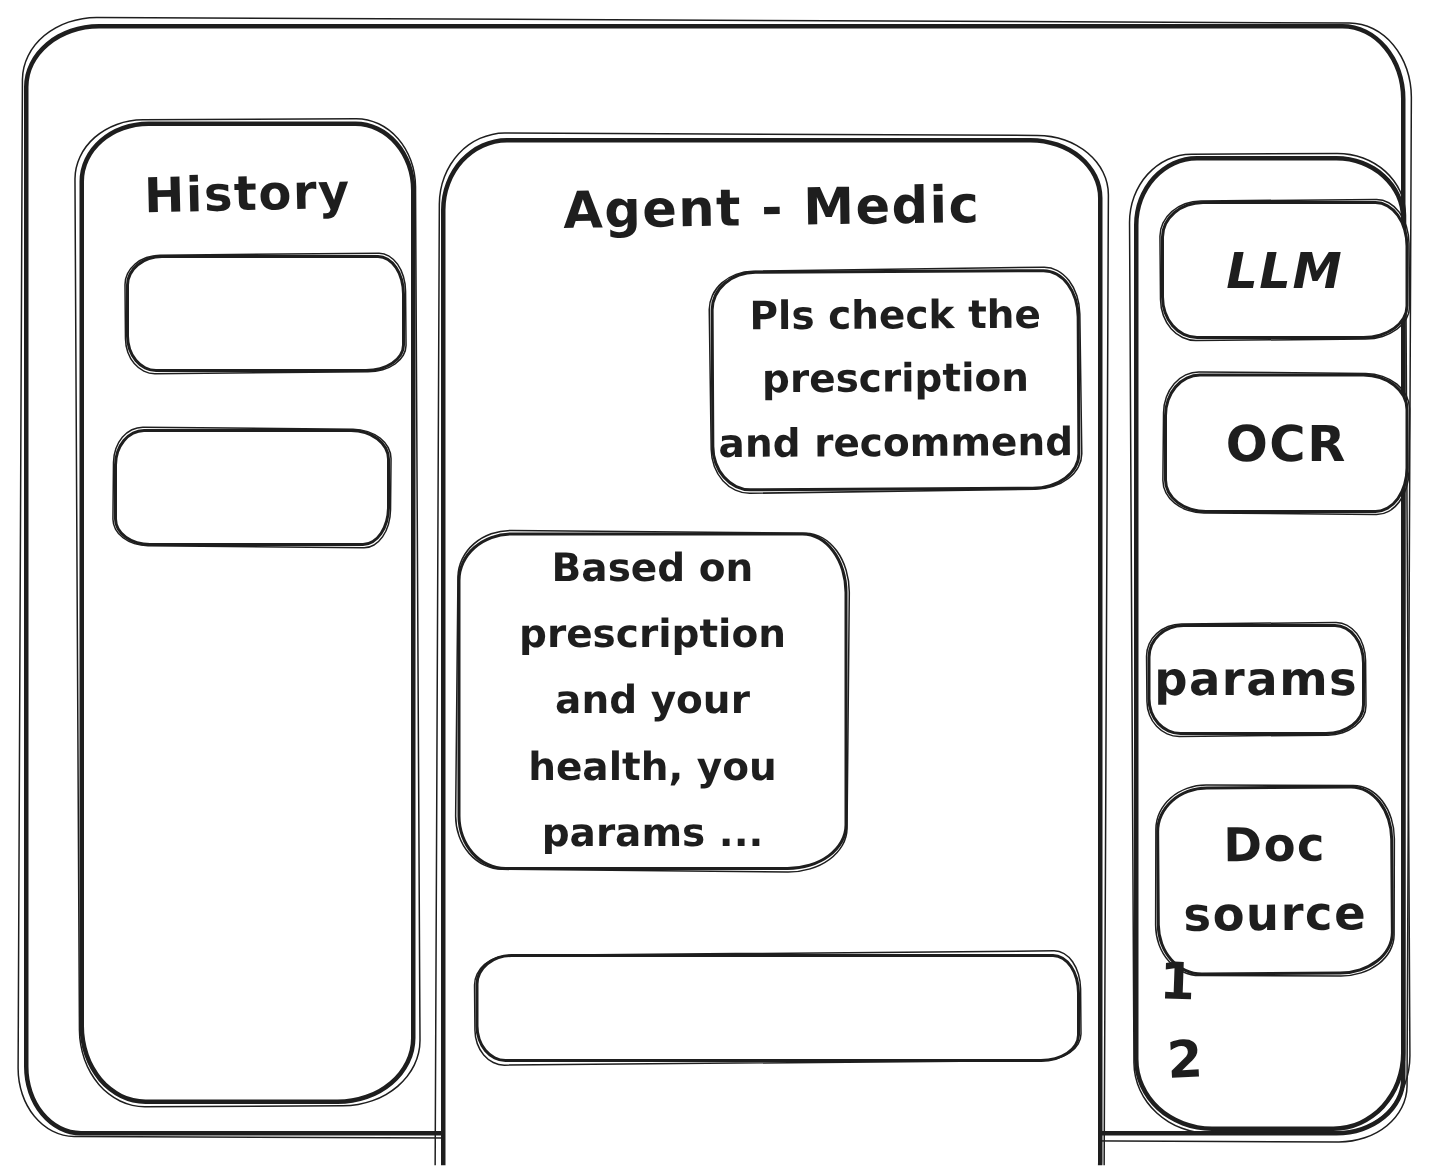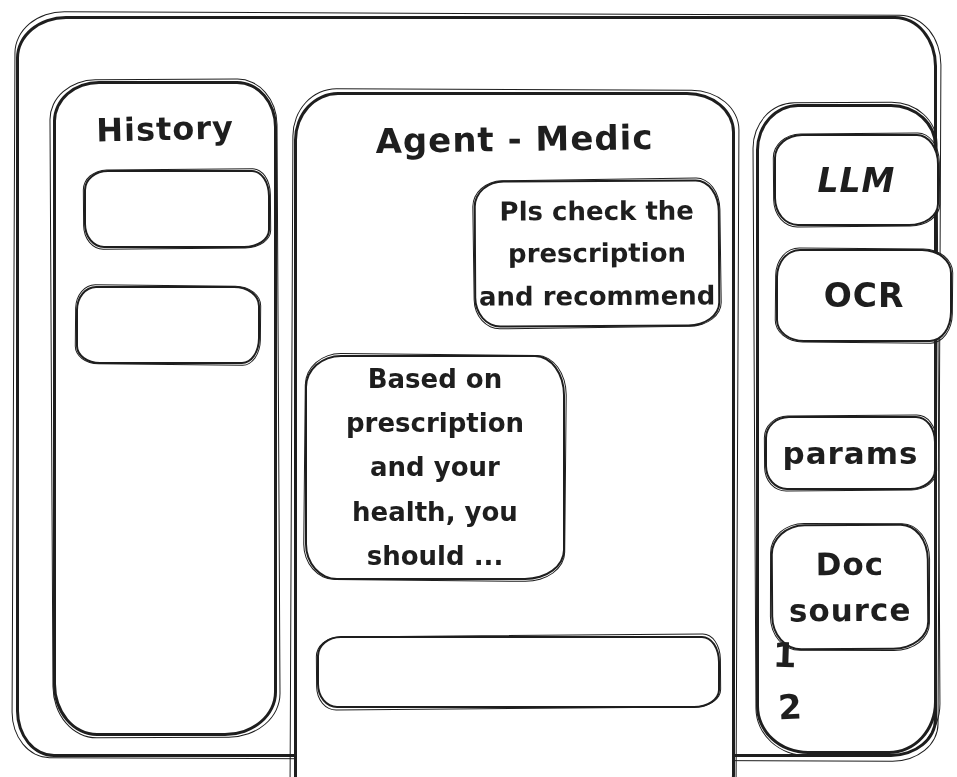--- a/index.html
+++ b/index.html
@@ -103,23 +103,23 @@
   }
   .tool-btn {
     display: flex; align-items: center; justify-content: center;
     text-align: center; white-space: pre-line;
     font-size: 33px; font-weight: bold; letter-spacing: 1px;
     cursor: pointer;
   }
   .btn-llm { left: 15px; top: 27px; width: 165px; height: 92px;
     border-radius: 28px 22px 30px 24px / 24px 30px 22px 28px;
     font-style: italic; }
-  .btn-ocr { left: 17px; top: 142px; width: 176px; height: 93px;
+  .btn-ocr { left: 17px; top: 142px; width: 163px; height: 93px;
     border-radius: 24px 30px 22px 28px / 28px 24px 30px 22px; }
-  .btn-params { left: 6px; top: 309px; width: 171px; height: 74px;
+  .btn-params { left: 6px; top: 309px; width: 145px; height: 74px;
     border-radius: 24px 20px 26px 22px / 22px 26px 20px 24px;
     font-size: 31px; }
   .btn-doc { left: 12px; top: 417px; width: 158px; height: 126px;
     border-radius: 34px 28px 36px 30px / 30px 36px 28px 34px;
     font-size: 31px; line-height: 1.5; transform: rotate(-.4deg); }
   .doc-num {
     position: absolute; font-size: 34px; font-weight: bold;
   }
   .num-1 { left: 14px; top: 528px; transform: rotate(2deg); }
   .num-2 { left: 19px; top: 580px; transform: rotate(-3deg); }
@@ -141,21 +141,21 @@
       <div class="chat-title">Agent - Medic</div>
 
       <div class="sk-tight bubble bubble-user">Pls check the
 prescription
 and recommend</div>
 
       <div class="sk-tight alt2 bubble bubble-agent">Based on
 prescription
 and your
 health, you
-should ...</div>
+params ...</div>
 
       <div class="sk-tight chat-input"></div>
     </main>
 
     <aside class="sk alt sidebar-right">
       <div class="sk-tight tool-btn btn-llm">LLM</div>
 
       <div class="sk-tight alt2 tool-btn btn-ocr">OCR</div>
 
       <div class="sk-tight tool-btn btn-params">params</div>

